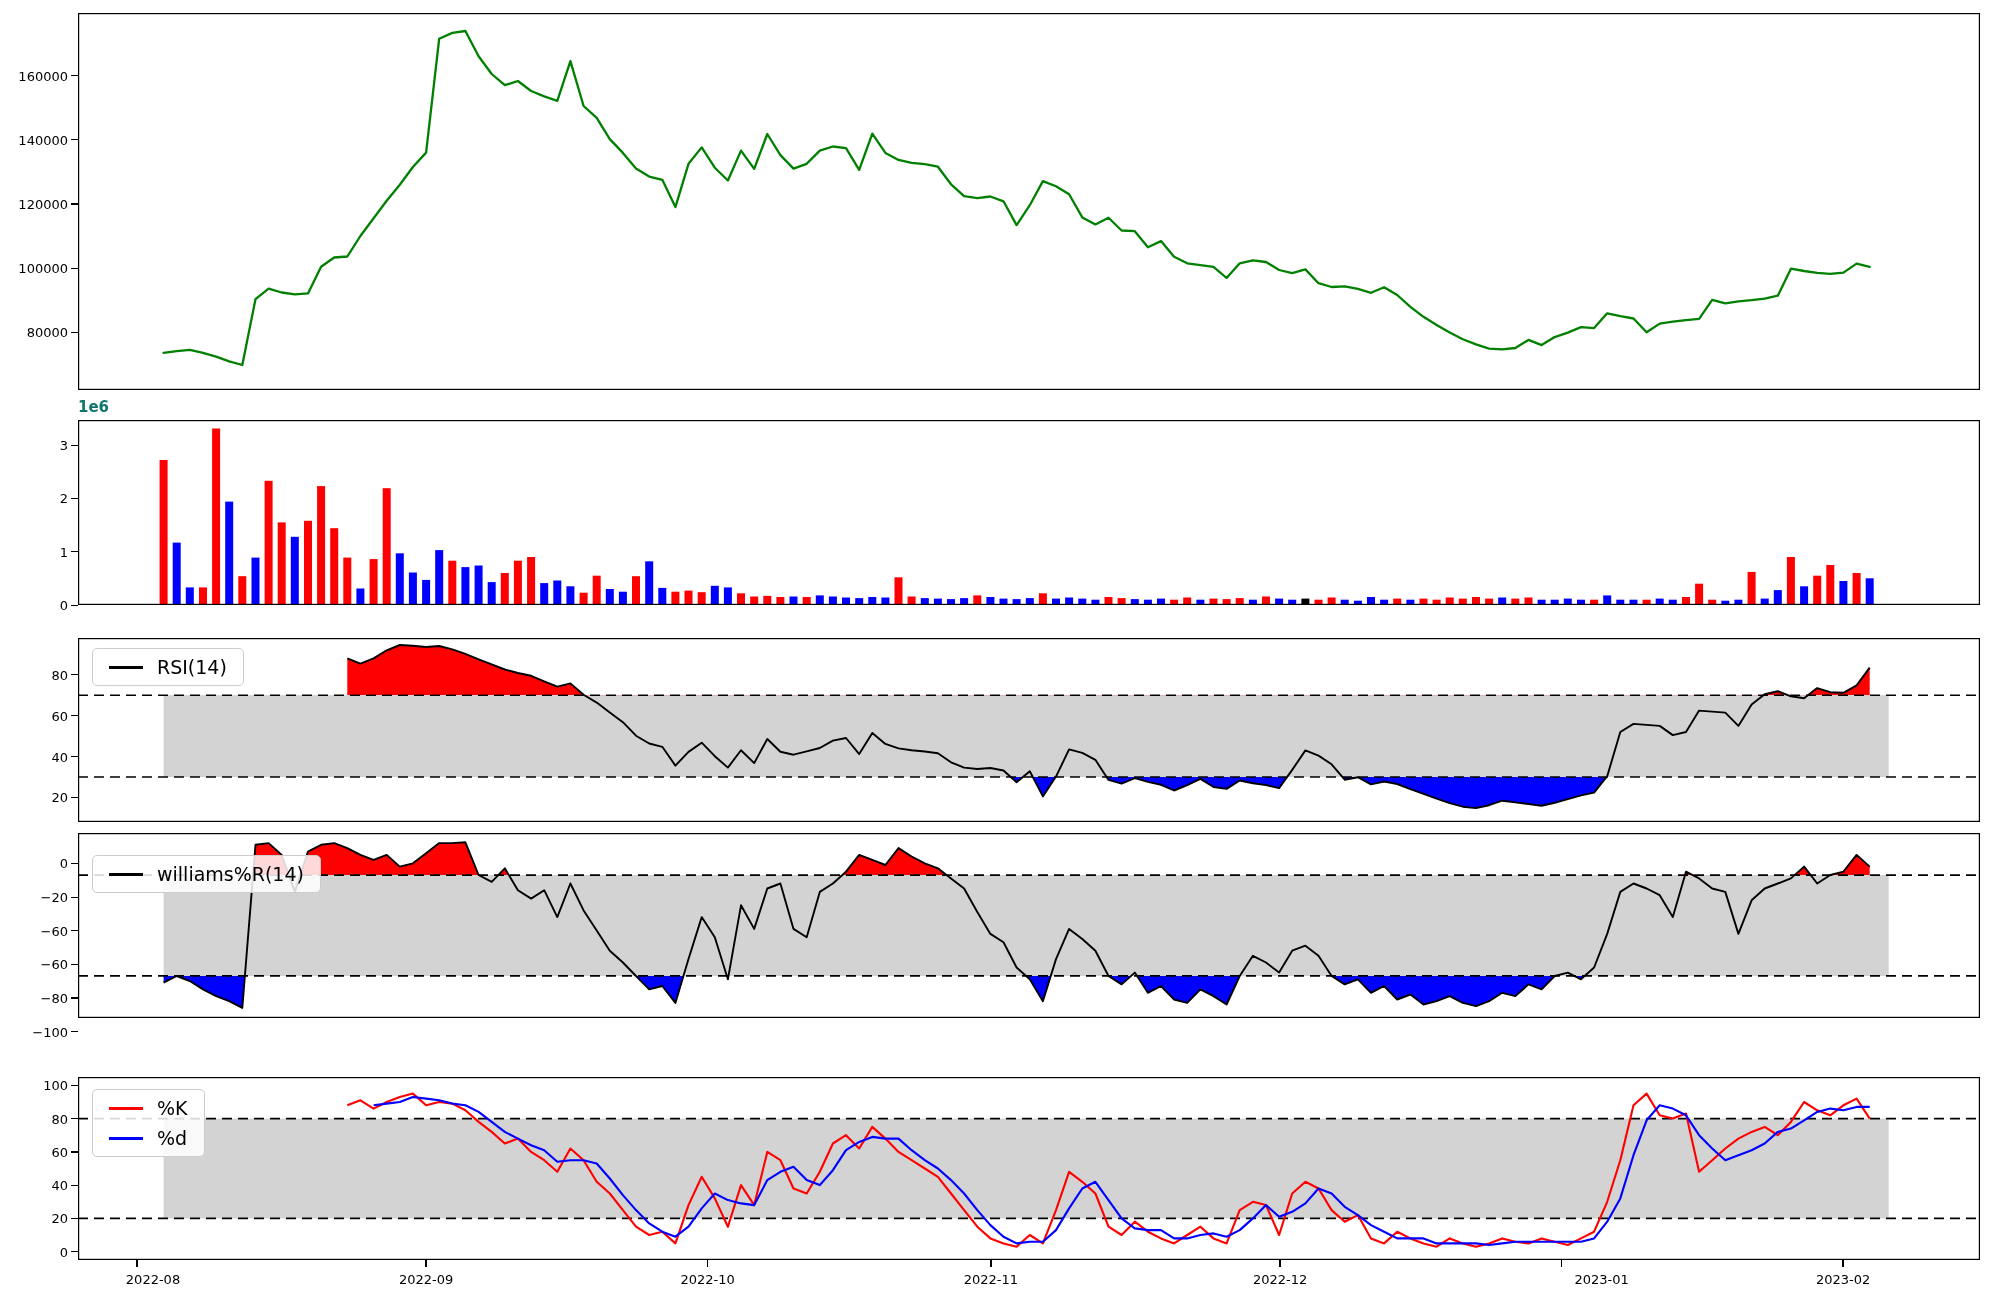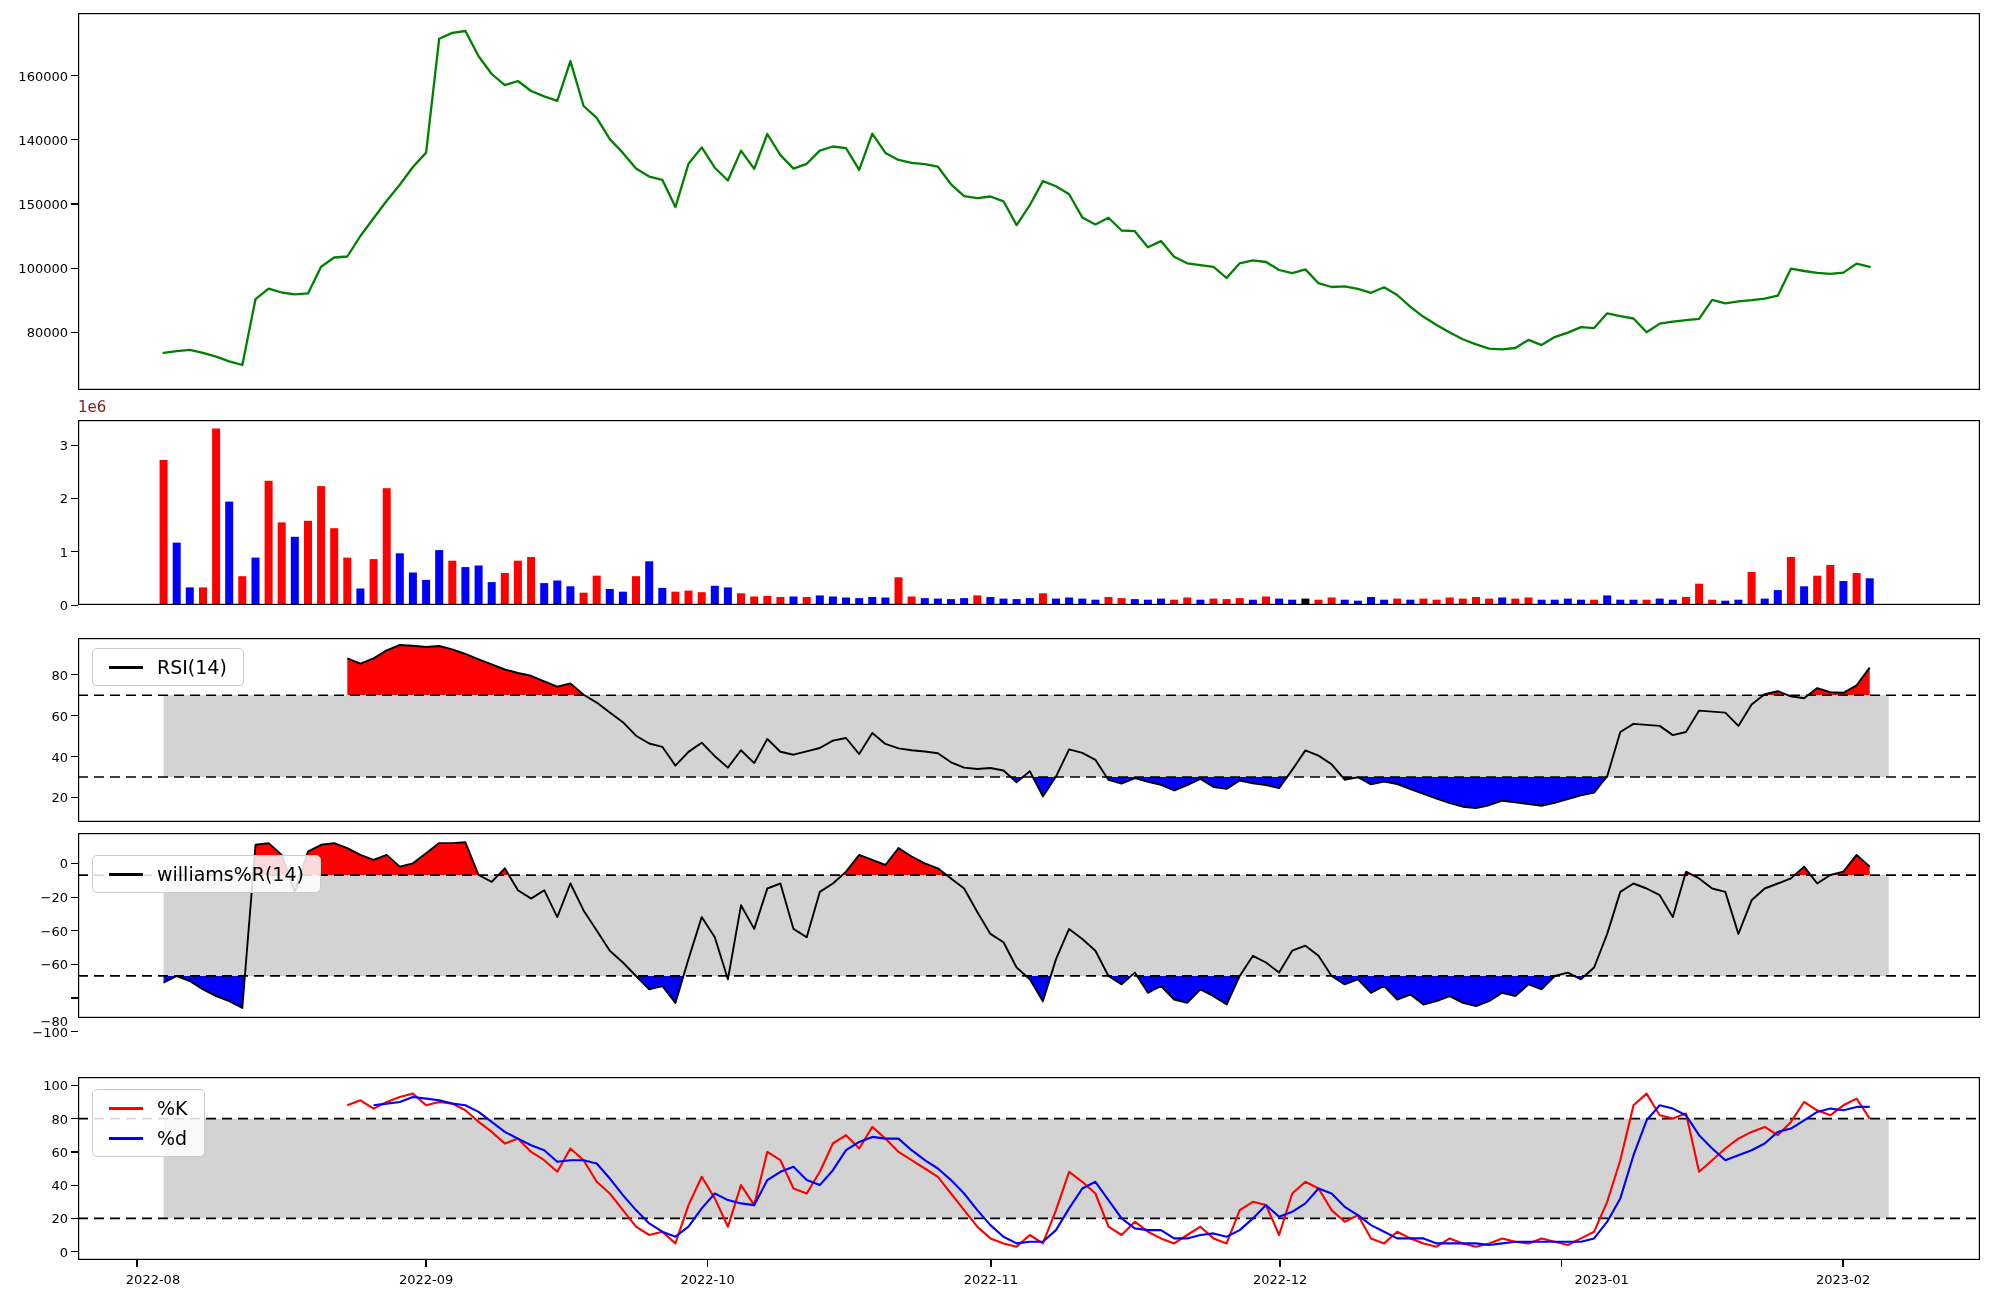--- a/index.html
+++ b/index.html
@@ -8,21 +8,21 @@
   .panel svg{position:absolute;left:0;top:0;display:block;overflow:visible;}
   .tick-label{position:absolute;font-size:13px;color:#000;white-space:nowrap;}
   .ytick{transform:translateY(-50%);text-align:right;width:60px;}
   .xtick{transform:translateX(-50%);}
   .tick-mark{position:absolute;background:#000;}
   .legend{position:absolute;background:rgba(255,255,255,0.85);border:1px solid #cccccc;border-radius:5px;
           padding:7px 16px;display:flex;flex-direction:column;gap:8px;z-index:5;}
   .legend-row{display:flex;align-items:center;gap:14px;}
   .legend-swatch{display:inline-block;width:34px;height:0;border-top-style:solid;border-top-width:3px;}
   .legend-text{font-size:19px;color:#000;}
-  .exp-label{position:absolute;font-size:15px;color:#7f1d1d;}
+  .exp-label{position:absolute;font-size:15px;color:#0f766e;font-weight:bold;}
 </style>
 </head>
 <body>
 
 <div id="figure">
 
   <div class="panel" id="panel-price" style="top:13px;height:377px;">
       <svg width="1902" height="377">
         <path d="M85.6,339.8L98.7,338.2L111.8,336.9L125.0,339.8L138.1,343.6L151.2,348.4L164.3,352.0L177.5,286.2L190.6,275.6L203.7,279.5L216.8,281.4L230.0,280.4L243.1,253.8L256.2,244.5L269.3,243.5L282.4,223.0L295.6,205.3L308.7,187.7L321.8,171.7L334.9,154.0L348.1,139.6L361.2,25.7L374.3,19.9L387.4,18.0L400.6,43.3L413.7,61.0L426.8,72.2L439.9,68.0L453.1,78.0L466.2,83.4L479.3,87.9L492.4,48.1L505.6,93.0L518.7,104.9L531.8,126.1L544.9,139.9L558.0,155.6L571.2,163.6L584.3,166.8L597.4,194.1L610.5,150.8L623.7,134.4L636.8,154.7L649.9,167.5L663.0,137.6L676.2,155.9L689.3,121.0L702.4,142.1L715.5,155.6L728.7,150.8L741.8,137.6L754.9,133.5L768.0,135.1L781.2,156.9L794.3,120.6L807.4,139.9L820.5,146.9L833.6,149.8L846.8,151.1L859.9,153.7L873.0,171.3L886.1,183.2L899.3,185.1L912.4,183.5L925.5,188.3L938.6,212.1L951.8,192.2L964.9,168.1L978.0,173.3L991.1,181.3L1004.3,204.4L1017.4,211.4L1030.5,204.7L1043.6,217.5L1056.8,218.2L1069.9,234.2L1083.0,228.1L1096.1,243.8L1109.2,250.3L1122.4,252.2L1135.5,253.8L1148.6,265.0L1161.7,250.3L1174.9,247.4L1188.0,249.0L1201.1,257.0L1214.2,260.2L1227.4,256.4L1240.5,270.2L1253.6,274.0L1266.7,273.4L1279.9,275.9L1293.0,279.8L1306.1,274.3L1319.2,282.0L1332.4,293.9L1345.5,303.8L1358.6,311.9L1371.7,319.6L1384.8,326.3L1398.0,331.4L1411.1,335.6L1424.2,336.3L1437.3,335.0L1450.5,326.9L1463.6,332.1L1476.7,324.1L1489.8,319.6L1503.0,314.1L1516.1,315.1L1529.2,300.3L1542.3,303.2L1555.5,305.5L1568.6,319.2L1581.7,310.6L1594.8,308.7L1608.0,307.1L1621.1,305.8L1634.2,286.8L1647.3,290.4L1660.4,288.4L1673.6,287.2L1686.7,285.6L1699.8,282.7L1712.9,255.7L1726.1,258.0L1739.2,259.9L1752.3,260.9L1765.4,259.6L1778.6,250.6L1791.7,253.8" fill="none" stroke="#008000" stroke-width="2.3" stroke-linejoin="round" stroke-linecap="round"></path>
         <rect x="0.6" y="0.6" width="1900.8" height="375.8" fill="none" stroke="#000" stroke-width="1.2"></rect>
@@ -254,21 +254,21 @@
       <div class="tick-mark" style="left: 1560.96px; top: 1260px; width: 1.2px; height: 7px;"></div>
       <div class="tick-label xtick" style="left: 1561.56px; top: 1272px; margin-left: 40px;">2023-01</div>
       <div class="tick-mark" style="left: 1842.46px; top: 1260px; width: 1.2px; height: 7px;"></div>
       <div class="tick-label xtick" style="left: 1843.06px; top: 1272px;">2023-02</div>
     </div>
   <div id="y-axis-labels">
       <div class="tick-label ytick" style="left: 8px; top: 332.247px;">80000</div>
       <div class="tick-mark" style="left: 71px; top: 331.747px; width: 7px; height: 1.2px;"></div>
       <div class="tick-label ytick" style="left: 8px; top: 268.077px;">100000</div>
       <div class="tick-mark" style="left: 71px; top: 267.577px; width: 7px; height: 1.2px;"></div>
-      <div class="tick-label ytick" style="left: 8px; top: 203.906px;">150000</div>
+      <div class="tick-label ytick" style="left: 8px; top: 203.906px;">120000</div>
       <div class="tick-mark" style="left: 71px; top: 203.406px; width: 7px; height: 1.2px;"></div>
       <div class="tick-label ytick" style="left: 8px; top: 139.736px;">140000</div>
       <div class="tick-mark" style="left: 71px; top: 139.236px; width: 7px; height: 1.2px;"></div>
       <div class="tick-label ytick" style="left: 8px; top: 75.566px;">160000</div>
       <div class="tick-mark" style="left: 71px; top: 75.066px; width: 7px; height: 1.2px;"></div>
       <div class="tick-label ytick" style="left: 8px; top: 605px;">0</div>
       <div class="tick-mark" style="left: 71px; top: 604.5px; width: 7px; height: 1.2px;"></div>
       <div class="tick-label ytick" style="left: 8px; top: 551.686px;">1</div>
       <div class="tick-mark" style="left: 71px; top: 551.186px; width: 7px; height: 1.2px;"></div>
       <div class="tick-label ytick" style="left: 8px; top: 498.372px;">2</div>
@@ -284,21 +284,21 @@
       <div class="tick-label ytick" style="left: 8px; top: 674.8px;">80</div>
       <div class="tick-mark" style="left: 71px; top: 674.3px; width: 7px; height: 1.2px;"></div>
       <div class="tick-label ytick" style="left: 8px; top: 863.409px;">0</div>
       <div class="tick-mark" style="left: 71px; top: 862.909px; width: 7px; height: 1.2px;"></div>
       <div class="tick-label ytick" style="left: 8px; top: 897.045px;">−20</div>
       <div class="tick-mark" style="left: 71px; top: 896.545px; width: 7px; height: 1.2px;"></div>
       <div class="tick-label ytick" style="left: 8px; top: 930.682px;">−60</div>
       <div class="tick-mark" style="left: 71px; top: 930.182px; width: 7px; height: 1.2px;"></div>
       <div class="tick-label ytick" style="left: 8px; top: 964.318px;">−60</div>
       <div class="tick-mark" style="left: 71px; top: 963.818px; width: 7px; height: 1.2px;"></div>
-      <div class="tick-label ytick" style="left: 8px; top: 997.955px; margin-top: 23px;">−80</div>
+      <div class="tick-label ytick" style="left: 8px; top: 997.955px;">−80</div>
       <div class="tick-mark" style="left: 71px; top: 997.455px; width: 7px; height: 1.2px;"></div>
       <div class="tick-label ytick" style="left: 8px; top: 1031.59px;">−100</div>
       <div class="tick-mark" style="left: 71px; top: 1031.09px; width: 7px; height: 1.2px;"></div>
       <div class="tick-label ytick" style="left: 8px; top: 1251.68px;">0</div>
       <div class="tick-mark" style="left: 71px; top: 1251.18px; width: 7px; height: 1.2px;"></div>
       <div class="tick-label ytick" style="left: 8px; top: 1218.41px;">20</div>
       <div class="tick-mark" style="left: 71px; top: 1217.91px; width: 7px; height: 1.2px;"></div>
       <div class="tick-label ytick" style="left: 8px; top: 1185.14px;">40</div>
       <div class="tick-mark" style="left: 71px; top: 1184.64px; width: 7px; height: 1.2px;"></div>
       <div class="tick-label ytick" style="left: 8px; top: 1151.86px;">60</div>

